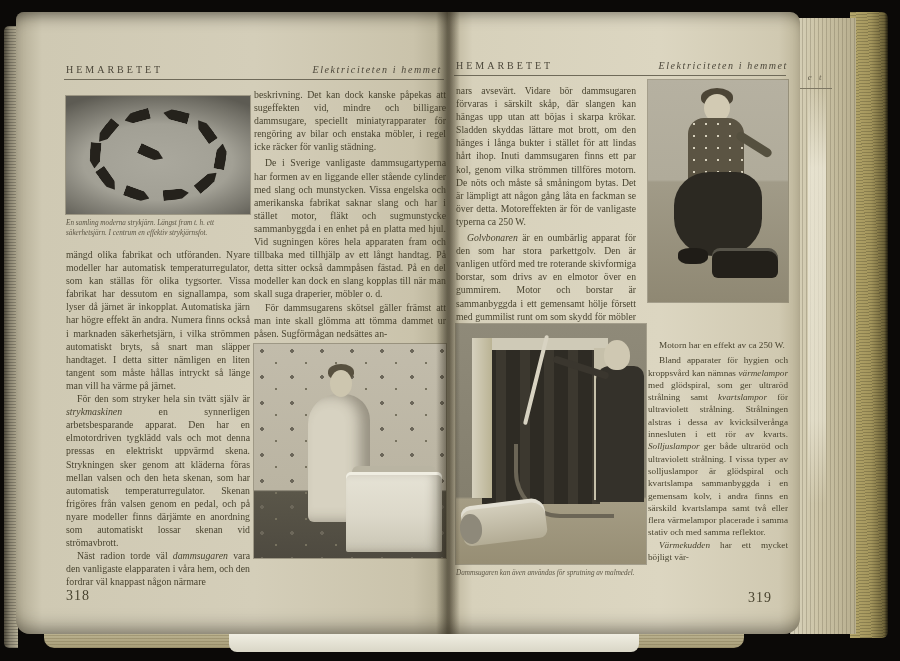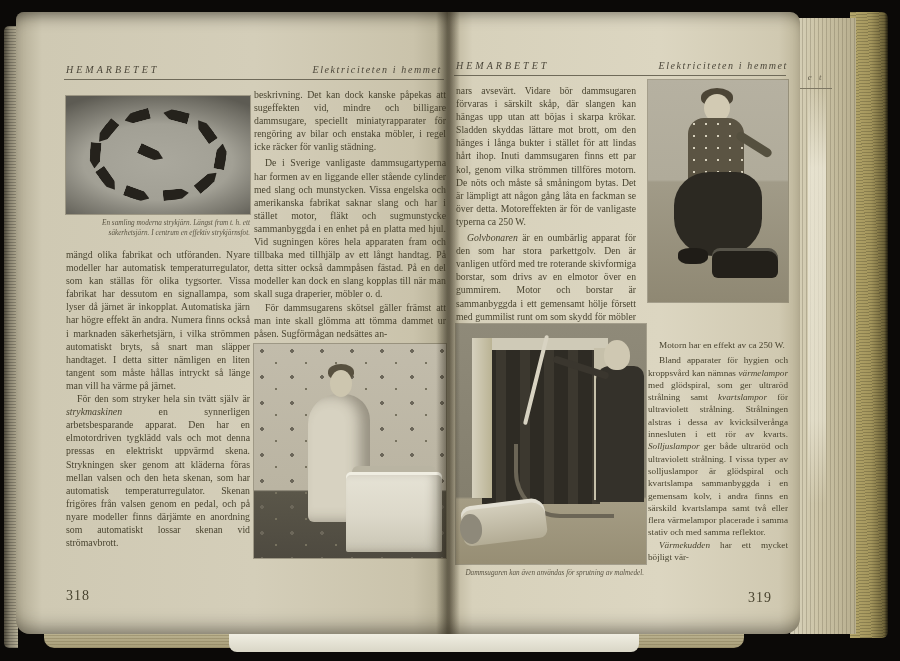--- a/index.html
+++ b/index.html
@@ -58,29 +58,29 @@
     left:444px;width:352px;
     background:linear-gradient(90deg,#b9b197 0%,#d7d1bb 7%,#dcd6c1 60%,#d0c9b1 94%,#bdb599 100%);
     border-radius:0 10px 16px 0;
     box-shadow:inset 0 12px 16px -12px rgba(20,16,8,.6), inset 0 -16px 18px -12px rgba(20,16,8,.5);
   }
   #gutter{
     position:absolute;left:432px;top:8px;width:24px;height:622px;
     background:linear-gradient(90deg,rgba(40,34,20,0) 0%,rgba(40,34,20,.5) 45%,rgba(40,34,20,.55) 55%,rgba(40,34,20,0) 100%);
   }
   
-  .running-head{position:absolute;font-size:10px;letter-spacing:3px;color:#4c473a;font-style:italic;}
+  .running-head{position:absolute;font-size:10px;letter-spacing:3px;color:#4c473a;}
   .running-head.italic{font-style:italic;letter-spacing:1.6px;}
   .head-rule{position:absolute;height:1px;background:#6f6a59;}
   .body-text{position:absolute;color:#48432f;text-align:justify;}
   .body-text p{margin:0;}
   .body-text p.indent{text-indent:11px;}
   .body-text p.gap{margin-top:3px;}
   h4.subhead{margin:7px 0 4px 0;font-size:9.6px;font-style:italic;font-weight:bold;color:#47422f;letter-spacing:.3px;}
-  .caption{position:absolute;font-size:7.2px;font-style:italic;color:#5a5443;line-height:1.45;text-align:right;}
+  .caption{position:absolute;font-size:7.2px;font-style:italic;color:#5a5443;line-height:1.45;text-align:left;}
   .pagenum{position:absolute;font-size:14px;color:#48432f;letter-spacing:1px;}
   
   .photo{position:absolute;overflow:hidden;box-shadow:0 0 0 1px rgba(60,54,40,.35);}
   
   #photo-irons{
     background:
       radial-gradient(ellipse 78% 62% at 50% 56%, #aaa89d 0%, #a2a095 52%, #8a887e 68%, #6f6d64 88%, #5d5b53 100%);
   }
   .iron{position:absolute;width:26px;height:11px;background:#25221c;
     clip-path:polygon(0 55%,28% 8%,100% 0,100% 100%,30% 100%);}
@@ -162,20 +162,21 @@
       <div class="iron" style="left:58px;top:15px;transform:rotate(345deg);"></div>
       <div class="iron" style="left:97px;top:14px;transform:rotate(15deg);"></div>
       <div class="iron" style="left:127px;top:29px;transform:rotate(55deg);"></div>
       <div class="iron" style="left:72px;top:52px;transform:rotate(205deg);"></div>
     </div>
     <div class="caption" style="left:50px;top:206px;width:184px;">En samling moderna strykjärn. Längst fram t. h. ett säkerhetsjärn. I centrum en effektiv strykjärnsfot.</div>
 
     <div class="body-text" style="left:50px;top:236px;width:184px;font-size:9.8px;line-height:13.1px;">
       <p><span>mängd olika fabrikat och utföranden. Nyare modeller har automatisk temperaturregulator, som kan ställas för olika tygsorter. Vissa fabrikat har dessutom en signallampa, som lyser då järnet är inkopplat. Automatiska järn har högre effekt än andra. Numera finns också i marknaden säkerhetsjärn, i vilka strömmen automatiskt bryts, så snart man släpper handtaget. I detta sitter nämligen en liten tangent som måste hållas intryckt så länge man vill ha värme på järnet.</span></p>
       <p class="indent"><span>För den som stryker hela sin tvätt själv är </span><i>strykmaskinen</i><span> en synnerligen arbetsbesparande apparat. Den har en elmotordriven tygklädd vals och mot denna pressas en elektriskt uppvärmd skena. Strykningen sker genom att kläderna föras mellan valsen och den heta skenan, som har automatisk temperaturregulator. Skenan frigöres från valsen genom en pedal, och på nyare modeller finns därjämte en anordning som automatiskt lossar skenan vid strömavbrott.</span></p>
+      <p class="indent"><span>Näst radion torde väl </span><i>dammsugaren</i><span> vara den vanligaste elapparaten i våra hem, och den fordrar väl knappast någon närmare</span></p>
     </div>
     <div class="pagenum" style="left:50px;top:576px;">318</div>
 
     <div class="body-text" style="left:238px;top:76px;width:192px;font-size:9.8px;line-height:13.1px;">
       <p><span>beskrivning. Det kan dock kanske påpekas att sugeffekten vid, mindre och billigare dammsugare, speciellt miniatyrapparater för rengöring av bilar och enstaka möbler, i regel icke räcker för vanlig städning.</span></p>
       <p class="indent gap"><span>De i Sverige vanligaste dammsugartyperna har formen av en liggande eller stående cylinder med slang och munstycken. Vissa engelska och amerikanska fabrikat saknar slang och har i stället motor, fläkt och sugmunstycke sammanbyggda i en enhet på en platta med hjul. Vid sugningen köres hela apparaten fram och tillbaka med tillhjälp av ett långt handtag. På detta sitter också dammpåsen fästad. På en del modeller kan dock en slang kopplas till när man skall suga draperier, möbler o. d.</span></p>
       <p class="indent"><span>För dammsugarens skötsel gäller främst att man inte skall glömma att tömma dammet ur påsen. Sugförmågan nedsättes an-</span></p>
     </div>
     <div class="photo" id="photo-stryk" style="left:238px;top:332px;width:192px;height:214px;">
       <div class="stryk-woman"></div>

